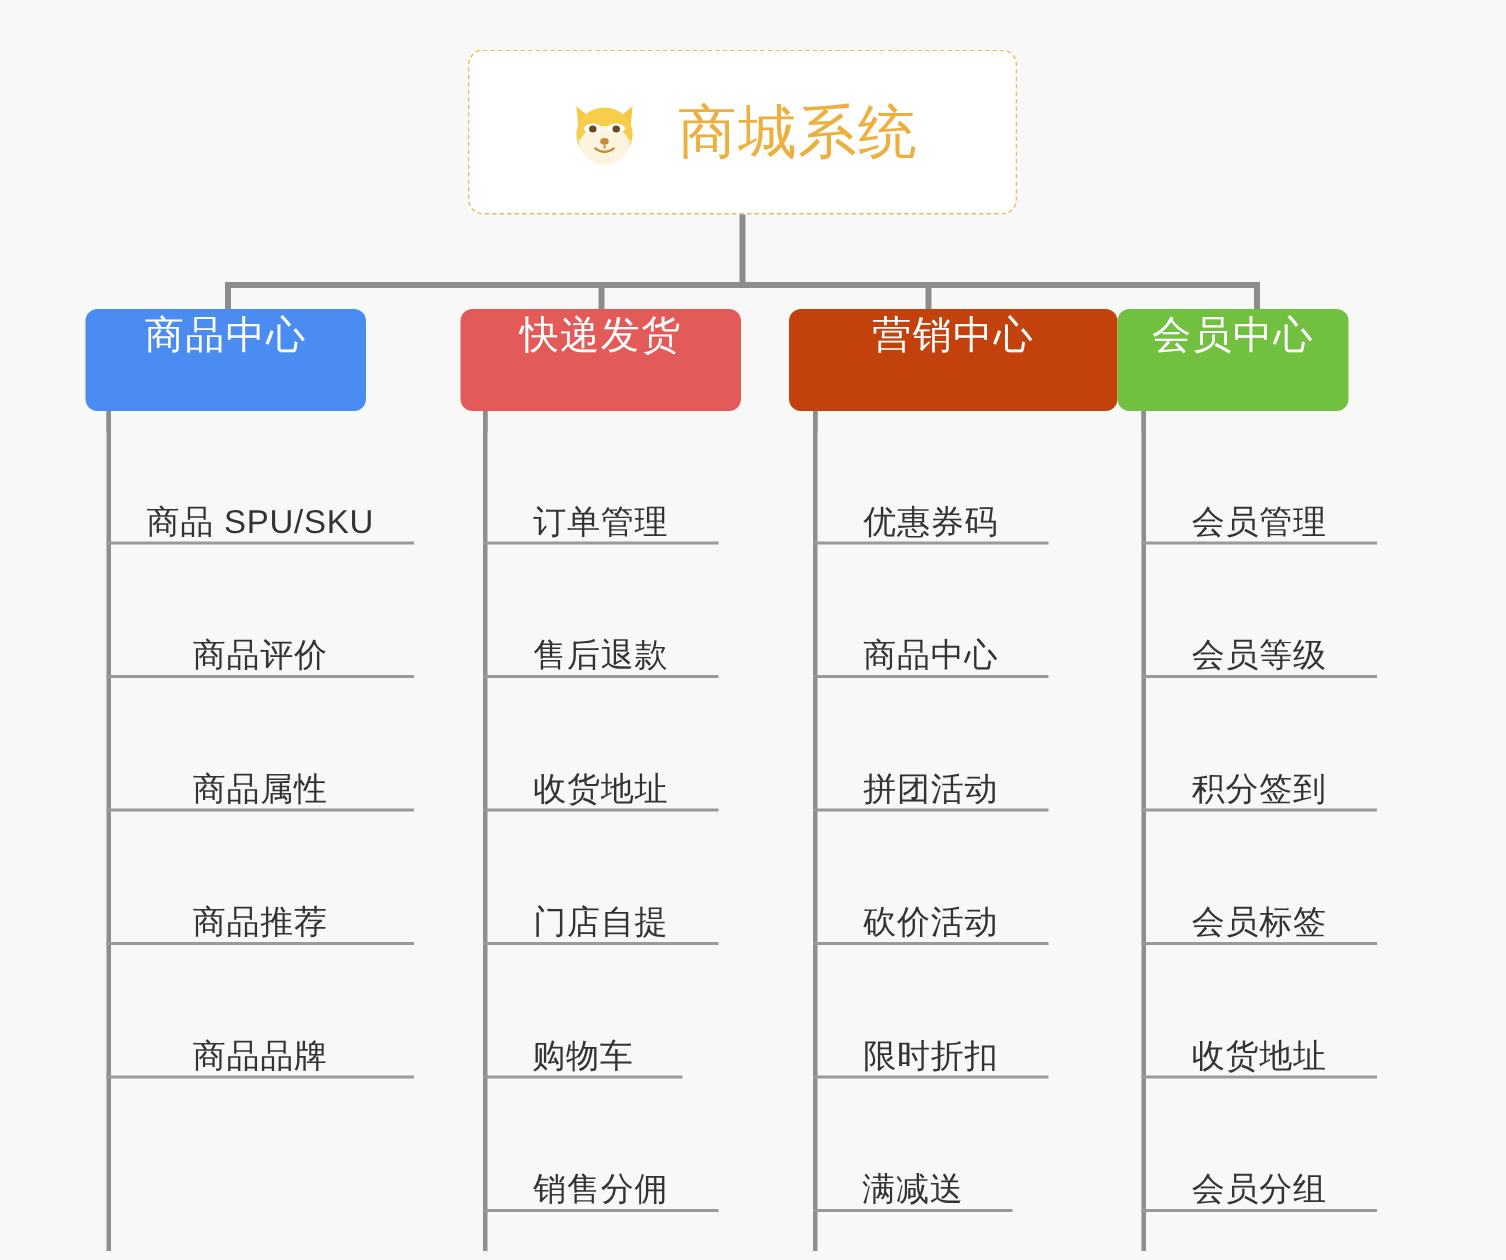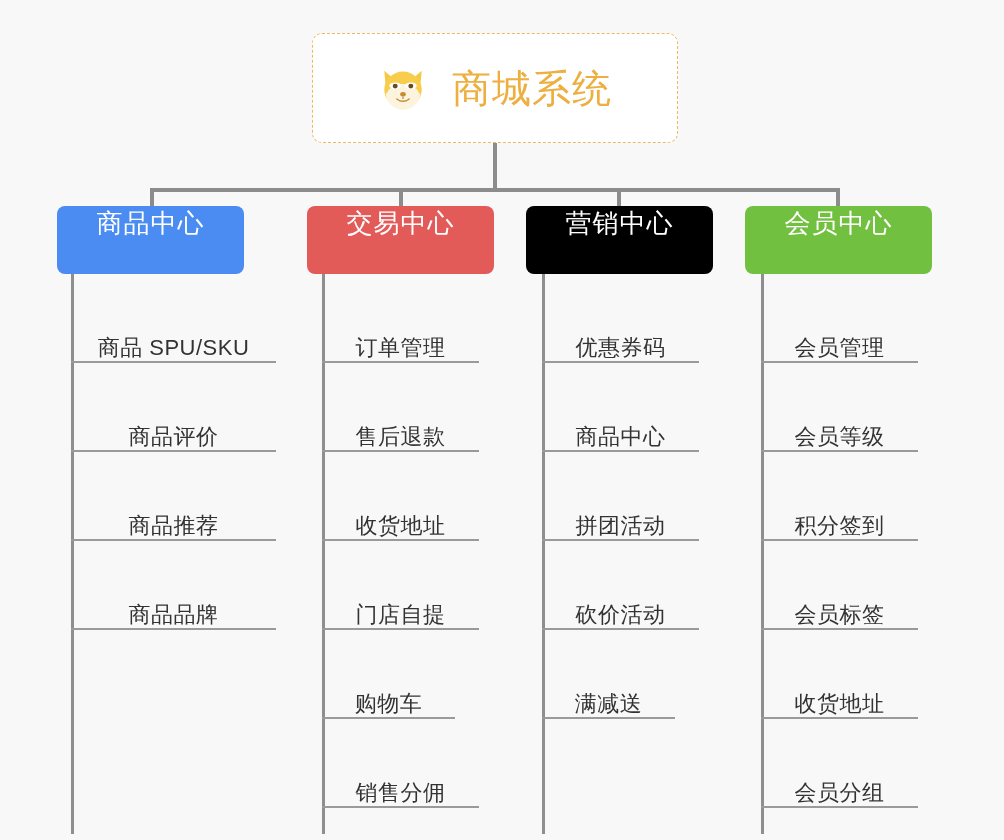--- a/index.html
+++ b/index.html
@@ -143,37 +143,40 @@
 
   <div class="conn conn-v" style="left:71px; top:272px; height:16px; width:3px;"></div>
   <div class="conn conn-v" style="left:322px; top:272px; height:16px; width:3px;"></div>
   <div class="conn conn-v" style="left:542px; top:272px; height:16px; width:3px;"></div>
   <div class="conn conn-v" style="left:761px; top:272px; height:16px; width:3px;"></div>
 
   <div class="cat-box" style="left:57px; top:206px; width:187px; background:#4a8cf2;">
     <span>商品中心</span>
   </div>
   <div class="cat-box" style="left:307px; top:206px; width:187px; background:#e35b58;">
-    <span>交易中心</span>
-  </div>
-  <div class="cat-box" style="left:526px; top:206px; width:187px; background:#000000;">
+    <span>快递发货</span>
+  </div>
+  <div class="cat-box" style="left:526px; top:206px; width:219px; background:#c2410c;">
     <span>营销中心</span>
   </div>
-  <div class="cat-box" style="left:745px; top:206px; width:187px; background:#72c040;">
+  <div class="cat-box" style="left:745px; top:206px; width:154px; background:#72c040;">
     <span>会员中心</span>
   </div>
 
   <div class="col" style="left:71px;">
     <div class="col-rail" style="height:560px;"></div>
     <div class="items" style="width:205px;">
       <div class="item">
         <span class="item-label">商品 SPU/SKU</span>
       </div>
       <div class="item">
         <span class="item-label">商品评价</span>
+      </div>
+      <div class="item">
+        <span class="item-label">商品属性</span>
       </div>
       <div class="item">
         <span class="item-label">商品推荐</span>
       </div>
       <div class="item">
         <span class="item-label">商品品牌</span>
       </div>
     </div>
   </div>
 
@@ -209,20 +212,23 @@
       </div>
       <div class="item">
         <span class="item-label">商品中心</span>
       </div>
       <div class="item">
         <span class="item-label">拼团活动</span>
       </div>
       <div class="item">
         <span class="item-label">砍价活动</span>
       </div>
+      <div class="item">
+        <span class="item-label">限时折扣</span>
+      </div>
       <div class="item" style="width:133px;">
         <span class="item-label">满减送</span>
       </div>
     </div>
   </div>
 
   <div class="col" style="left:761px;">
     <div class="col-rail" style="height:560px;"></div>
     <div class="items" style="width:157px;">
       <div class="item">

